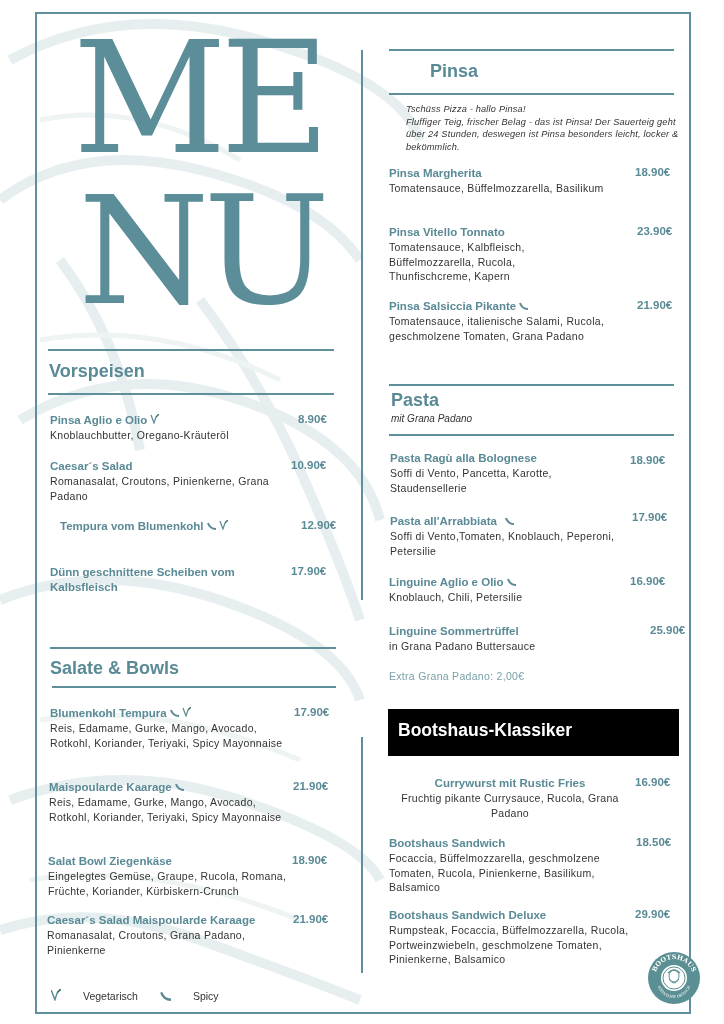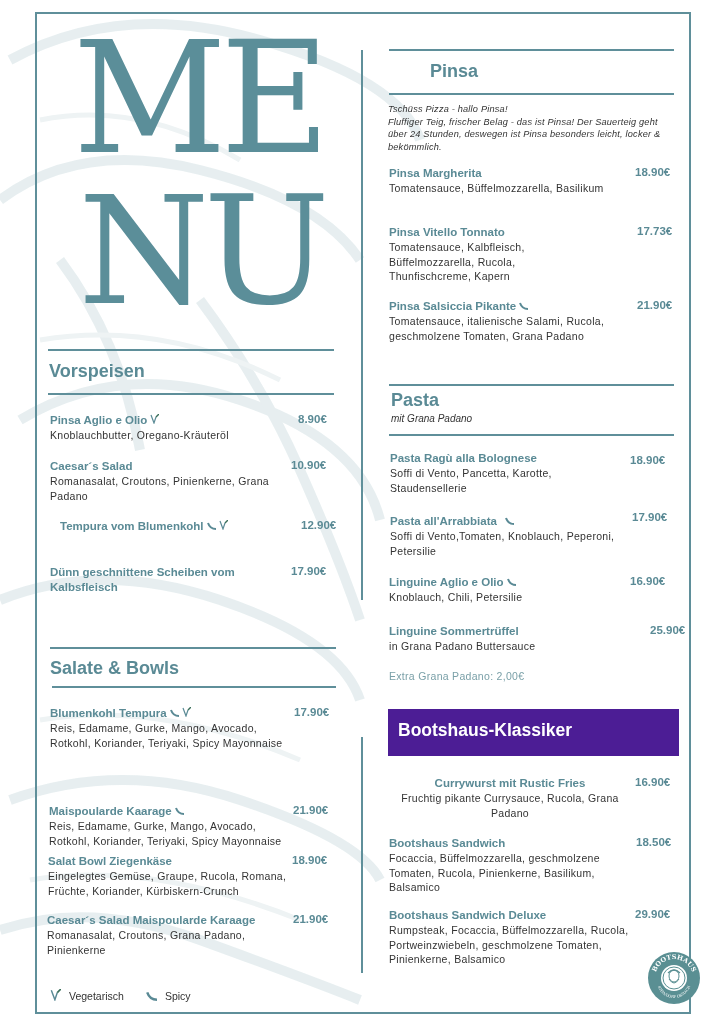--- a/index.html
+++ b/index.html
@@ -13,25 +13,25 @@
   .rule{position:absolute;height:2px;background:#5f8f9a;}
   .sec-title{position:absolute;font-weight:bold;color:#5a8a95;font-size:18px;}
   .sec-sub{position:absolute;font-size:10px;color:#333;font-style:italic;}
   .intro{position:absolute;font-style:italic;font-size:9.2px;line-height:12.5px;color:#333;width:290px;letter-spacing:0.2px;}
   .item{position:absolute;}
   .item .name{font-weight:bold;font-size:11.5px;color:#5a8a95;line-height:15px;}
   .item .price{position:absolute;top:0;font-weight:bold;font-size:11.5px;color:#5a8a95;}
   .item .desc{font-size:10.5px;line-height:14.5px;color:#333;letter-spacing:0.3px;}
   .tag{display:inline-block;vertical-align:middle;margin-left:3px;}
   .extra{position:absolute;font-size:10.5px;color:#7aa0a8;letter-spacing:0.3px;}
-  .banner{position:absolute;left:388px;top:709px;width:291px;height:47px;background:#4c1d95;}
+  .banner{position:absolute;left:388px;top:709px;width:291px;height:47px;background:#000000;}
   .banner span{position:absolute;left:10px;top:11px;font-weight:bold;font-size:17.5px;color:#ffffff;}
   .legend{position:absolute;left:50px;top:989px;font-size:10.5px;color:#333;display:flex;align-items:center;}
   .legend .lg{display:flex;align-items:center;margin-right:22px;}
-  .legend .lg span{margin-left:8px;}
+  .legend .lg span{margin-left:22px;}
   .logo{position:absolute;left:647px;top:951px;width:54px;height:54px;}
 </style>
 </head>
 <body>
 
 <svg class="bg-art" viewBox="0 0 724 1024">
   <g fill="none" stroke="#e3ecee" stroke-width="10" opacity="0.85">
     <path d="M10 60 Q120 0 260 40 T420 140"></path>
     <path d="M0 200 Q80 140 200 170 T360 260"></path>
     <path d="M20 420 Q120 360 240 400 T380 520"></path>
@@ -101,21 +101,21 @@
   <div class="name"><span>Blumenkohl Tempura</span><span class="tag"><svg width="9" height="9" viewBox="0 0 9 9">
           <path d="M1 2 Q3 8 9 8" fill="none" stroke="#5a8a95" stroke-width="2"></path>
         </svg></span><span class="tag"><svg width="9" height="10" viewBox="0 0 9 10">
           <path d="M1 1 L4 9 L6 3" fill="none" stroke="#5a8a95" stroke-width="1.2"></path>
           <path d="M6 3 Q8 1 9 0" fill="none" stroke="#3a6f5a" stroke-width="1.4"></path>
         </svg></span></div>
   <div class="price" style="left:244px;">17.90€</div>
   <div class="desc">Reis, Edamame, Gurke, Mango, Avocado, Rotkohl, Koriander, Teriyaki, Spicy Mayonnaise</div>
 </div>
 
-<div class="item" style="left:49px;top:804px;width:240px;">
+<div class="item" style="left:49px;top:780px;width:240px;">
   <div class="name"><span>Maispoularde Kaarage</span><span class="tag"><svg width="9" height="9" viewBox="0 0 9 9">
           <path d="M1 2 Q3 8 9 8" fill="none" stroke="#5a8a95" stroke-width="2"></path>
         </svg></span></div>
   <div class="price" style="left:244px;">21.90€</div>
   <div class="desc">Reis, Edamame, Gurke, Mango, Avocado, Rotkohl, Koriander, Teriyaki, Spicy Mayonnaise</div>
 </div>
 
 <div class="item" style="left:48px;top:854px;width:280px;">
   <div class="name">Salat Bowl Ziegenkäse</div>
   <div class="price" style="left:244px;">18.90€</div>
@@ -140,34 +140,34 @@
     <span style="margin-left:0"><svg width="11" height="11" viewBox="0 0 9 9">
           <path d="M1 2 Q3 8 9 8" fill="none" stroke="#5a8a95" stroke-width="2"></path>
         </svg></span>
     <span>Spicy</span>
   </div>
 </div>
 
 <div class="rule" style="left:389px;top:49px;width:285px;"></div>
 <div class="sec-title" style="left:389px;top:61px;margin-left:41px;">Pinsa</div>
 <div class="rule" style="left:389px;top:93px;width:285px;"></div>
-<div class="intro" style="left:388px;top:103px;">
+<div class="intro" style="left:406px;top:103px;">
   <div>Tschüss Pizza - hallo Pinsa!</div>
   <div>Fluffiger Teig, frischer Belag - das ist Pinsa! Der Sauerteig geht über 24 Stunden, deswegen ist Pinsa besonders leicht, locker &amp; bekömmlich.</div>
 </div>
 
 <div class="item" style="left:389px;top:166px;width:240px;">
   <div class="name">Pinsa Margherita</div>
   <div class="price" style="left:246px;">18.90€</div>
   <div class="desc">Tomatensauce, Büffelmozzarella, Basilikum</div>
 </div>
 
 <div class="item" style="left:389px;top:225px;width:200px;">
   <div class="name">Pinsa Vitello Tonnato</div>
-  <div class="price" style="left:248px;">17.73€</div>
+  <div class="price" style="left:248px;">23.90€</div>
   <div class="desc">Tomatensauce, Kalbfleisch, Büffelmozzarella, Rucola, Thunfischcreme, Kapern</div>
 </div>
 
 <div class="item" style="left:389px;top:299px;width:235px;">
   <div class="name"><span>Pinsa Salsiccia Pikante</span><span class="tag"><svg width="9" height="9" viewBox="0 0 9 9">
           <path d="M1 2 Q3 8 9 8" fill="none" stroke="#5a8a95" stroke-width="2"></path>
         </svg></span></div>
   <div class="price" style="left:248px;">21.90€</div>
   <div class="desc">Tomatensauce, italienische Salami, Rucola, geschmolzene Tomaten, Grana Padano</div>
 </div>

